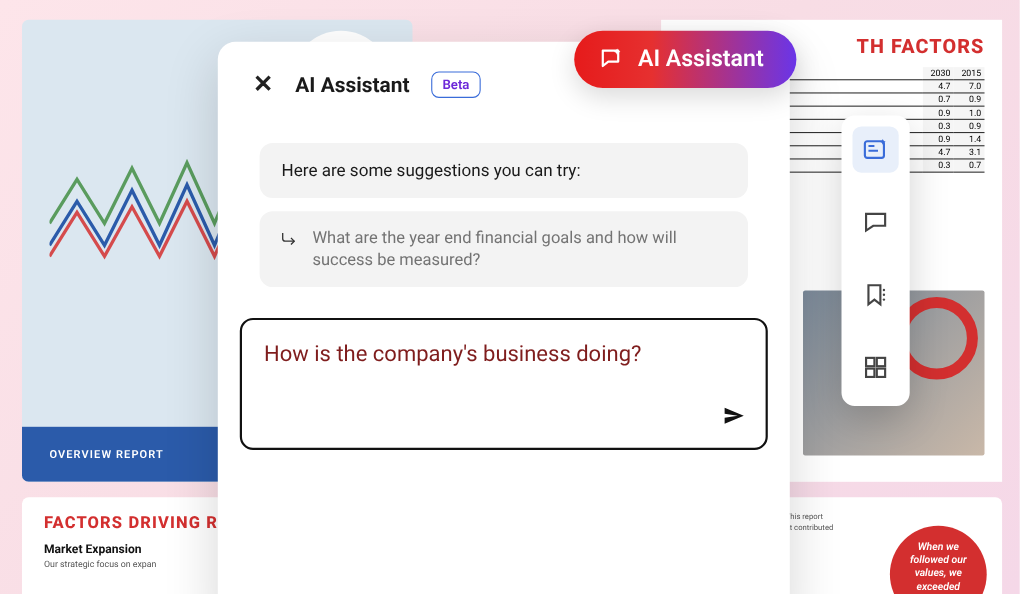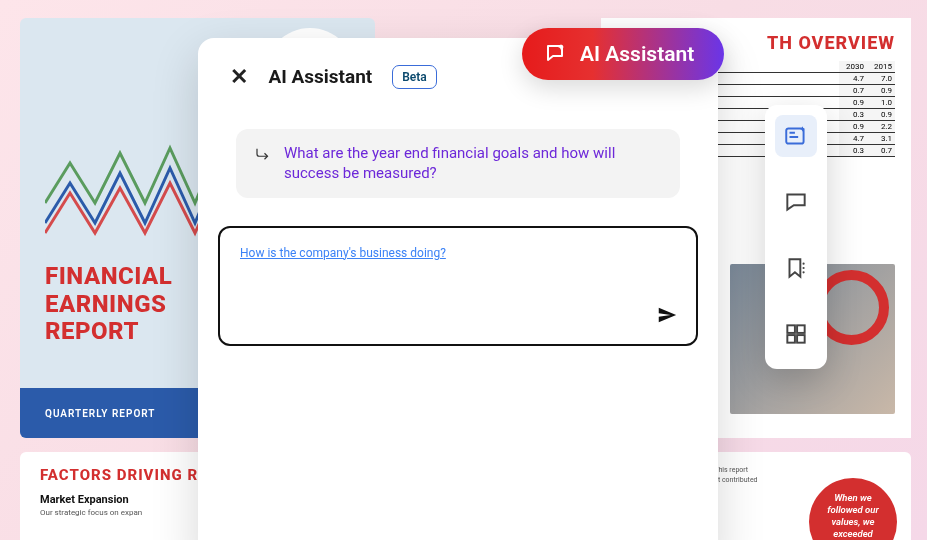--- a/index.html
+++ b/index.html
@@ -233,53 +233,53 @@
       display:flex;align-items:center;gap:20px;margin-bottom:40px;
     }
     .close-x{
       font-size:22px;font-weight:700;color:#222;cursor:pointer;
     }
     .panel-title{
       font-size:19px;font-weight:700;color:#1a1a1a;
     }
     .beta-badge{
       border:1.5px solid #3a6cd9;
-      color:#0c4a6e;
+      color:#6d28d9;
       font-size:12px;font-weight:600;
       padding:4px 9px;
       border-radius:7px;
     }
     .suggest-intro{
       background:#f3f3f3;
       border-radius:12px;
       padding:16px 20px;
       font-size:15.5px;color:#1a1a1a;
       margin:0 6px 12px;
     }
     .suggest-item{
       background:#f3f3f3;
       border-radius:12px;
       padding:14px 18px;
       margin:0 6px 8px;
       display:flex;gap:12px;align-items:flex-start;
-      font-size:15px;color:#6d28d9;line-height:1.35;
+      font-size:15px;color:#737373;line-height:1.35;
       cursor:pointer;
     }
     .suggest-item svg{
       flex-shrink:0;width:18px;height:18px;stroke:#333;stroke-width:1.6;fill:none;margin-top:2px;
     }
     .input-box{
       margin:20px -12px 0;
       border:2px solid #111;
       border-radius:12px;
       padding:18px 20px 14px;
       position:relative;
       min-height:120px;
     }
-    .input-box .txt{font-size:12px;color:#3b82f6;text-decoration:underline;}
+    .input-box .txt{font-size:20px;color:#7f1d1d;}
     .send-btn{
       position:absolute;right:14px;bottom:14px;
       width:30px;height:30px;
       display:flex;align-items:center;justify-content:center;
       cursor:pointer;
     }
     .send-btn svg{width:22px;height:22px;fill:#111;}
   </style>
 </head>
 <body>
@@ -291,40 +291,35 @@
       <div class="circle-big"></div>
       <div class="circle-sm"></div>
     </div>
     <div class="zigzag">
       <svg viewBox="0 0 200 120">
         <polyline points="0,90 25,50 50,90 75,40 100,90 125,35 150,90 175,30 200,90" stroke="#2b5baa" stroke-width="3" fill="none"></polyline>
         <polyline points="0,70 25,30 50,70 75,20 100,70 125,15 150,70 175,10 200,70" stroke="#3a8a3a" stroke-width="3" fill="none" opacity="0.8"></polyline>
         <polyline points="0,100 25,60 50,100 75,55 100,100 125,50 150,100 175,45 200,100" stroke="#d32f2f" stroke-width="3" fill="none" opacity="0.85"></polyline>
       </svg>
     </div>
-    <div class="report-title">
-      <div>FINANCIAL</div>
-      <div>EARNINGS</div>
-      <div>REPORT</div>
-    </div>
     <div class="quarterly-bar">
-      <span>QUARTERLY REPORT</span>
+      <span>OVERVIEW REPORT</span>
     </div>
   </div>
 
   <div class="report-left-bottom">
     <h4>
       <span>FACTORS DRIVING REVENUE GROWTH</span>
     </h4>
     <div class="sub">Market Expansion</div>
     <div class="sub2">Our strategic focus on expan</div>
   </div>
 
   <div class="report-right">
-    <h4>TH OVERVIEW</h4>
+    <h4>TH FACTORS</h4>
     <table>
       <tbody>
           <tr>
             <td></td>
             <td>2030</td>
             <td>2015</td>
           </tr>
       <tr>
             <td></td>
             <td>4.7</td>
@@ -341,21 +336,21 @@
             <td>1.0</td>
           </tr>
       <tr>
             <td></td>
             <td>0.3</td>
             <td>0.9</td>
           </tr>
       <tr>
             <td></td>
             <td>0.9</td>
-            <td>2.2</td>
+            <td>1.4</td>
           </tr>
       <tr>
             <td></td>
             <td>4.7</td>
             <td>3.1</td>
           </tr>
       <tr>
             <td></td>
             <td>0.3</td>
             <td>0.7</td>
@@ -385,20 +380,21 @@
 
 </div>
 
 <div class="panel">
   <div class="panel-header">
     <span class="close-x">✕</span>
     <span class="panel-title">AI Assistant</span>
     <span class="beta-badge">Beta</span>
   </div>
 
+  <div class="suggest-intro">Here are some suggestions you can try:</div>
 
   <div class="suggest-item">
     <svg viewBox="0 0 24 24">
         <path d="M4 5 v7 a3 3 0 0 0 3 3 h11"></path>
         <path d="M14 11 l4 4 l-4 4"></path>
       </svg>
     <span>What are the year end financial goals and how will success be measured?</span>
   </div>
 
 

